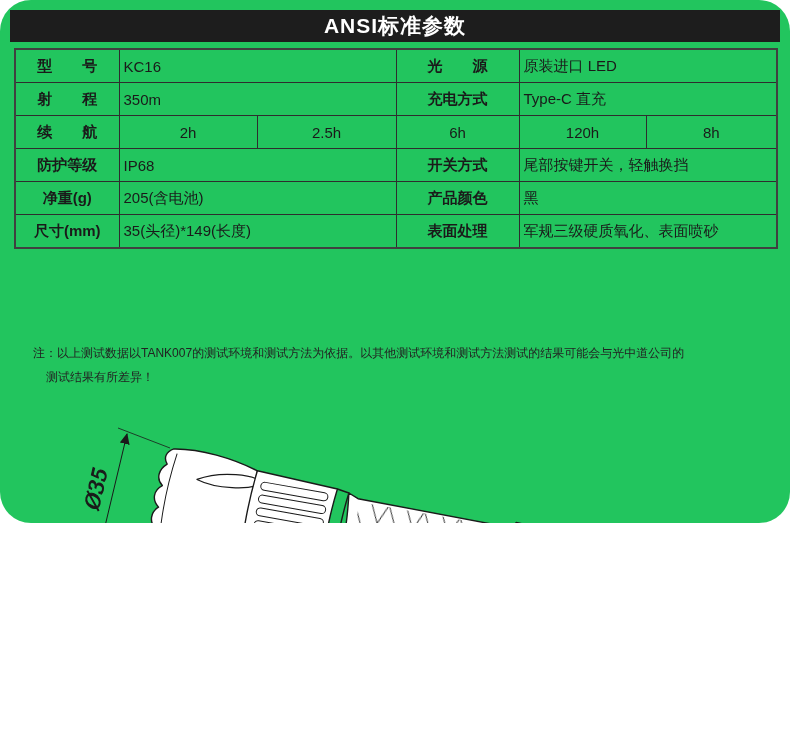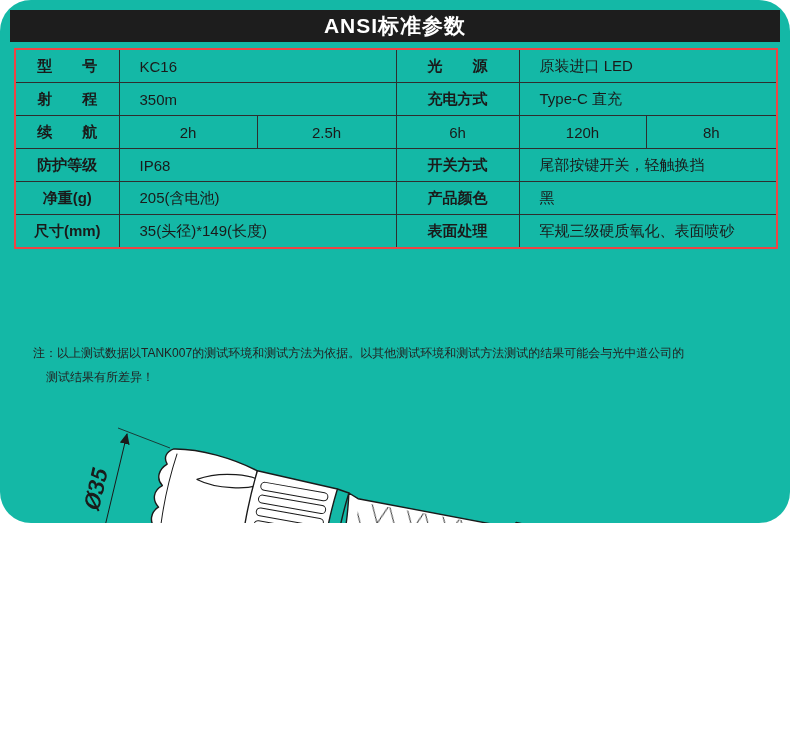--- a/index.html
+++ b/index.html
@@ -1,48 +1,48 @@
 <!DOCTYPE html>
 <html><head>
 <meta charset="utf-8">
 <style>
   html,body{margin:0;padding:0;background:#fff;}
   .page{
     position:relative;
     width:790px;height:523px;
-    background:#14b8a6;
+    background:#22c55e;
     font-family:"Liberation Sans","DejaVu Sans",sans-serif;
     color:#1a1a1a;
     overflow:hidden;
     border-radius:31px;
   }
   .header-bar{
     position:absolute;left:10px;top:10px;width:770px;height:32px;
     background:#1d1d1d;
     display:flex;align-items:center;justify-content:center;
   }
   .header-bar span{
     color:#ffffff;font-size:21px;font-weight:bold;letter-spacing:1px;
   }
   table.spec{
     position:absolute;left:14px;top:48px;width:762px;
     border-collapse:collapse;
     table-layout:fixed;
   }
-  table.spec{border:2px solid #ef4444;}
+  table.spec{border:2px solid #404040;}
   table.spec td{
     border:1px solid #2e2e2e;
     height:30px;
     font-size:15px;
     color:#1a1a1a;
     white-space:nowrap;
     overflow:hidden;
   }
   td.lbl{font-weight:bold;text-align:center;font-size:16px;}
-  td.val{text-align:left;padding-left:20px;}
+  td.val{text-align:left;padding-left:4px;}
   td.valc{text-align:center;}
   .note{
     position:absolute;left:33px;top:341px;width:750px;
     font-size:12px;line-height:24px;color:#222;
   }
   .note .l1{white-space:nowrap;}
   .note .l2{margin-left:13px;}
   .drawing{position:absolute;left:0;top:390px;width:790px;height:300px;}
   .unit{
     position:absolute;left:57px;top:662px;

